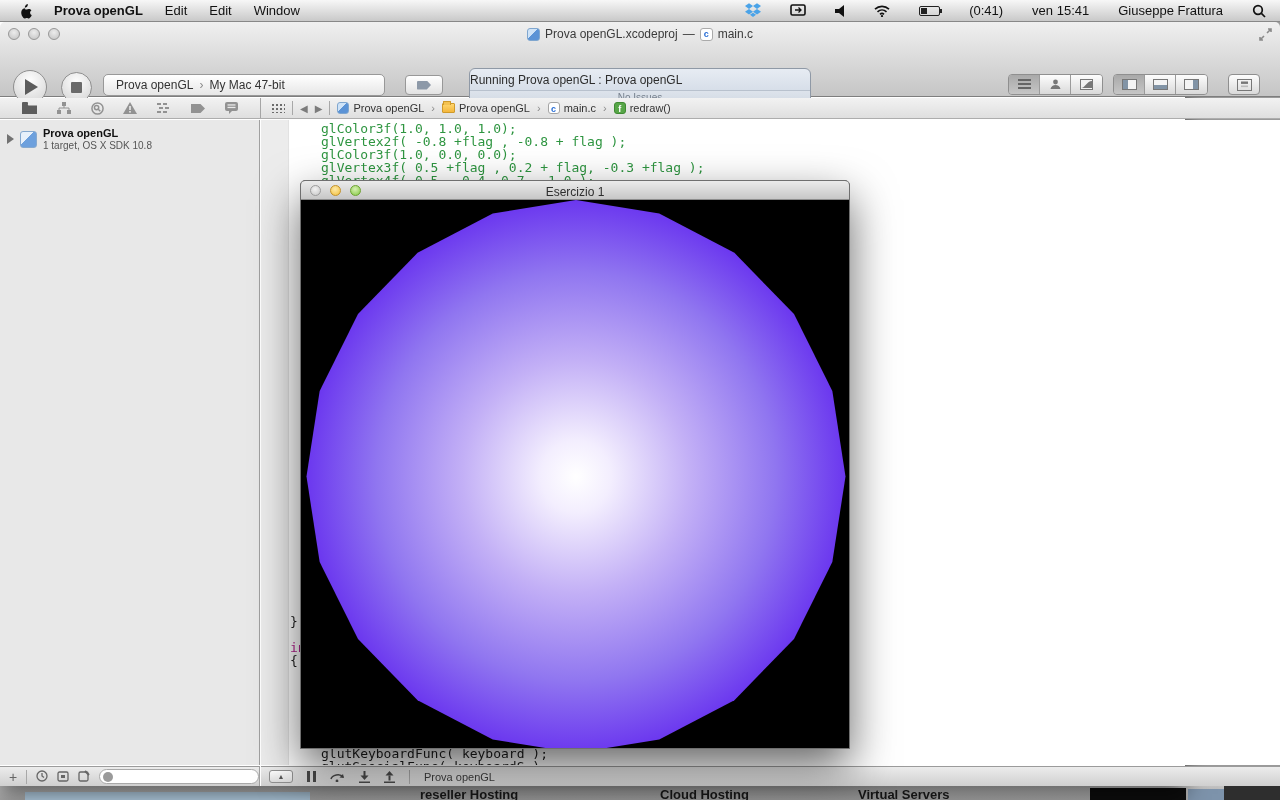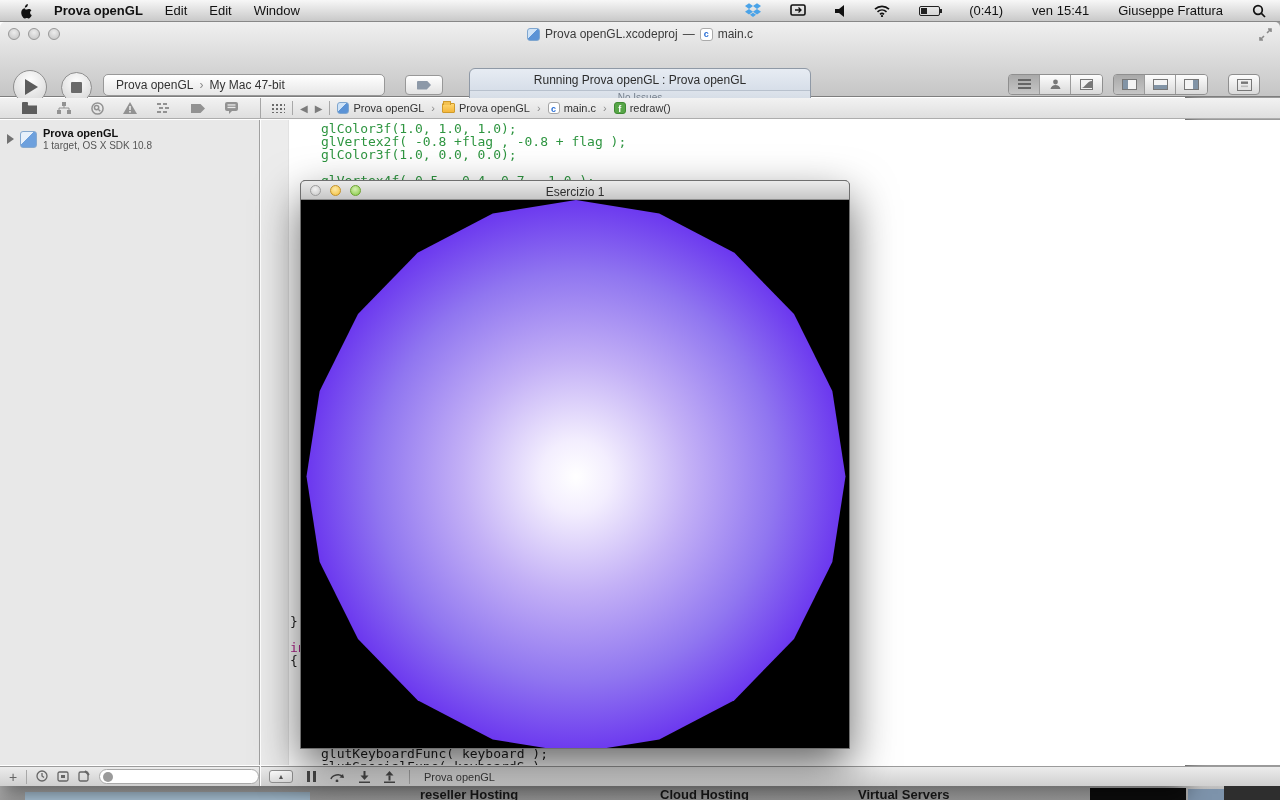--- a/index.html
+++ b/index.html
@@ -44,21 +44,21 @@
     border:1px solid #989898;background:linear-gradient(#ffffff,#e6e6e6);
     display:flex;align-items:center;font-size:12px;color:#333;padding-left:12px;gap:6px;}
   .bp-btn{position:absolute;left:405px;top:53px;width:38px;height:20px;border-radius:4px;
     border:1px solid #989898;background:linear-gradient(#ffffff,#e2e2e2);
     display:flex;align-items:center;justify-content:center;}
   .bp-glyph{width:14px;height:9px;background:#8d99a8;
     clip-path:polygon(0 0,70% 0,100% 50%,70% 100%,0 100%);border-radius:1px;}
   .activity{position:absolute;left:469px;top:46px;width:342px;height:36px;border-radius:6px;
     border:1px solid #8f99a6;overflow:hidden;
     background:linear-gradient(#e7ecf3,#cdd6e2);}
-  .activity .l1{font-size:12px;color:#2d2d2d;text-align:center;margin-top:4px;}
+  .activity .l1{font-size:12px;color:#2d2d2d;text-align:left;margin-top:4px;}
   .activity .l2{position:absolute;left:0;right:0;bottom:0;height:13px;border-top:1px solid #b8c1cd;
     font-size:10px;color:#76808d;text-align:center;line-height:13px;background:linear-gradient(#dde3eb,#d2dae4);}
   .seg{position:absolute;top:52px;height:21px;display:flex;border:1px solid #8f8f8f;border-radius:4px;overflow:hidden;}
   .seg .s{width:31px;height:100%;background:linear-gradient(#fdfdfd,#d9d9d9);border-right:1px solid #9b9b9b;
     display:flex;align-items:center;justify-content:center;}
   .seg .s:last-child{border-right:none;}
   .seg .s.sel{background:linear-gradient(#a9a9a9,#c6c6c6);}
   .glyph-lines{width:13px;height:11px;background:repeating-linear-gradient(#666 0 2px,transparent 2px 4px);}
   .pane{width:15px;height:11px;border:1px solid #777;background:#f4f4f4;position:relative;}
   .pane i{position:absolute;background:#8294a6;}
@@ -381,20 +381,21 @@
           <div class="proj-detail">1 target, OS X SDK 10.8</div>
         </span>
       </div>
     </div>
 
     <div class="editor">
       <div class="gutter"></div>
       <div class="code" style="left:60px;top:2px">glColor3f(1.0, 1.0, 1.0);</div>
       <div class="code" style="left:60px;top:15px">glVertex2f( -0.8 +flag , -0.8 + flag );</div>
       <div class="code" style="left:60px;top:28px">glColor3f(1.0, 0.0, 0.0);</div>
+      <div class="code" style="left:60px;top:41px">glVertex3f( 0.5 +flag , 0.2 + flag, -0.3 +flag );</div>
       <div class="code" style="left:60px;top:54px">glVertex4f( 0.5, -0.4, 0.7, -1.0 );</div>
       <div class="code plain" style="left:29px;top:495px">}</div>
       <div class="code kw" style="left:29px;top:521px">int</div>
       <div class="code plain" style="left:29px;top:534px">{</div>
       <div class="code plain" style="left:60px;top:627px">glutKeyboardFunc( keyboard );</div>
       <div class="code plain" style="left:60px;top:640px">glutSpecialFunc( keyboardS );</div>
     </div>
 
     <div class="filterbar">
       <span style="font-size:14px;color:#666">+</span>

